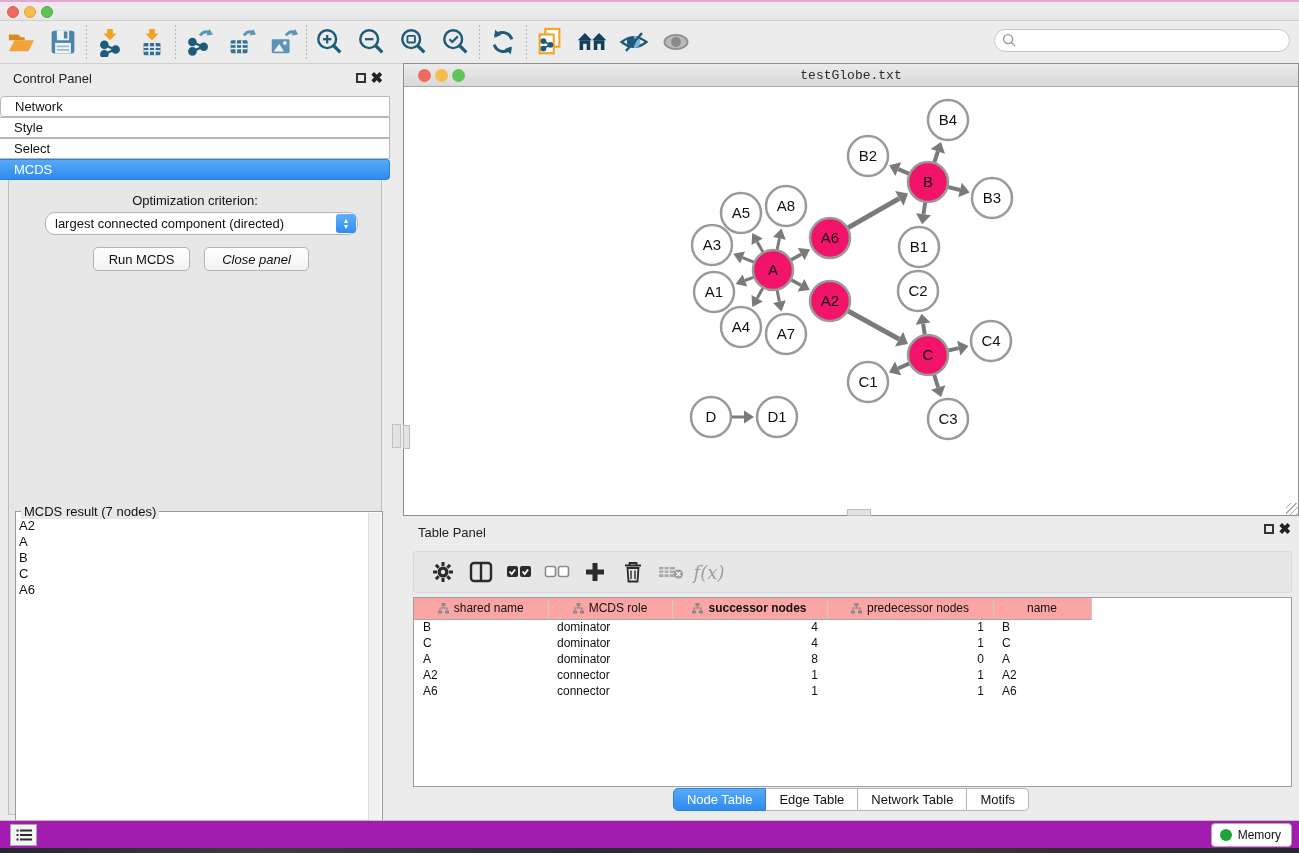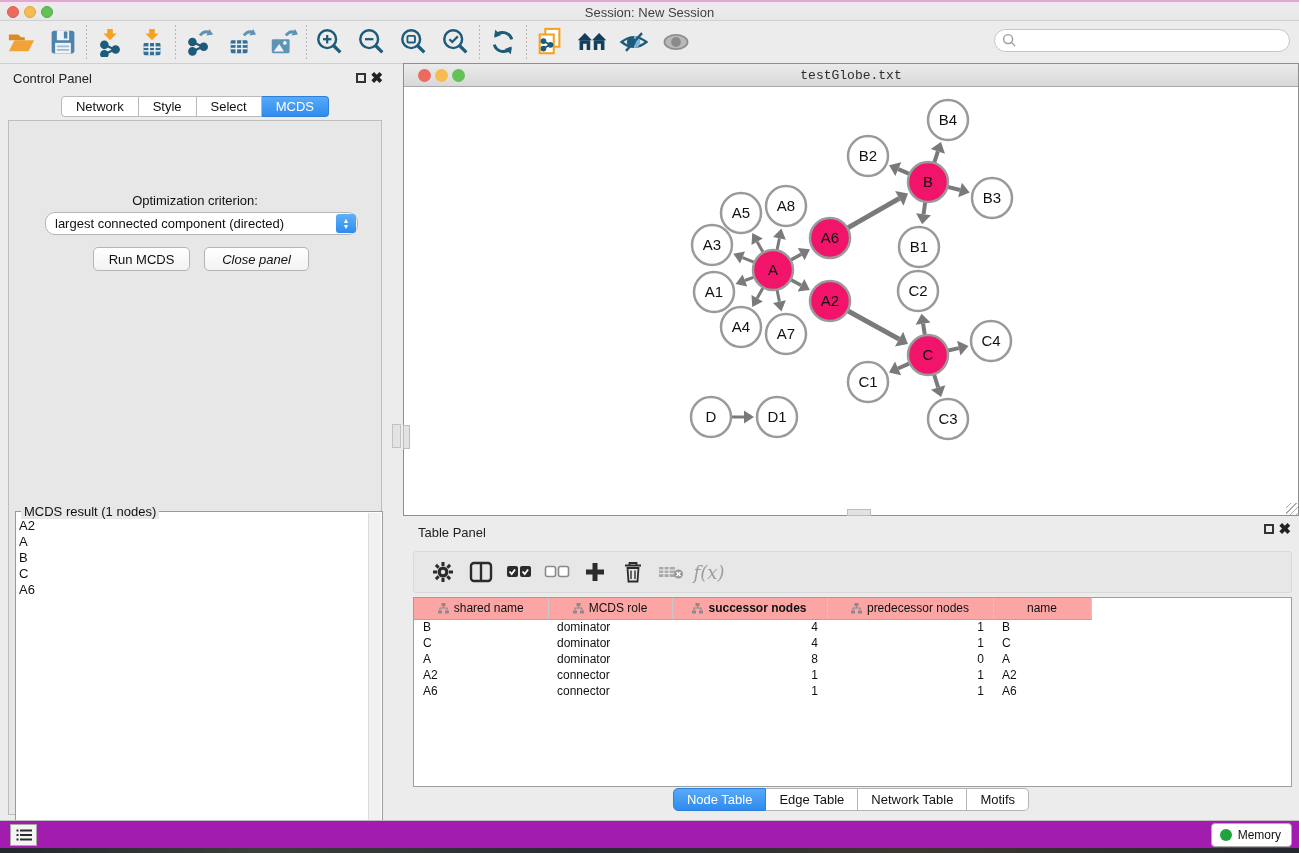--- a/index.html
+++ b/index.html
@@ -30,21 +30,21 @@
   
   .control-panel { position:absolute; left:0; top:65px; width:390px; height:755px; background:#ececec; }
   .panel-head { position:absolute; left:0; top:0; width:100%; height:28px; }
   .panel-head .ph-title { position:absolute; left:13px; top:6px; font-size:13px; color:#222; }
   .ph-float { position:absolute; width:10px; height:10px; border:2px solid #333; top:8px; }
   .ph-close { position:absolute; top:4px; font-size:15px; font-weight:bold; color:#222; }
   .cp-float { right:24px; } .cp-close { right:7px; }
 
   .cp-body { position:absolute; left:8px; top:55px; width:374px; height:695px;
     background:#e7e7e7; border:1px solid #bdbdbd; }
-  .cp-tabs { position:absolute; left:0; top:31px; width:100%; display:flex; justify-content:center; z-index:3; }
+  .cp-tabs { position:absolute; left:0; top:31px; width:100%; display:flex; justify-content:center; z-index:3;flex-direction:column; }
   .cp-tab { height:21px; padding:0 14px; font-size:13px; color:#111; background:#fff;
     border:1px solid #b9b9b9; border-left:none; display:flex; align-items:center; }
   .cp-tab:first-child { border-left:1px solid #b9b9b9; border-radius:4px 0 0 4px; }
   .cp-tab:last-child { border-radius:0 4px 4px 0; }
   .cp-tab.active { background:linear-gradient(#58aaf8,#2e8bef); color:#fff; border-color:#2e7fd8; }
 
   .opt-label { position:absolute; left:0; top:72px; width:100%; text-align:center;
     font-size:13px; color:#111; }
   .dropdown { position:absolute; left:36px; top:91px; width:313px; height:23px; background:#fff;
     border:1px solid #b5b5b5; border-radius:10px; font-size:13px; color:#111;
@@ -125,21 +125,20 @@
   .splitter-handle { position:absolute; left:392px; top:424px; width:9px; height:24px;
     background:#e3e3e3; border:1px solid #c2c2c2; }
 </style>
 </head>
 <body>
 
 <div class="titlebar">
   <span class="tl red"></span>
   <span class="tl yel"></span>
   <span class="tl grn"></span>
-  <div class="title">Session: New Session</div>
 </div>
 
 <div class="toolbar">
   <div class="tbi">
     <svg width="30" height="28" viewBox="0 0 32 30">
       <polygon points="3,25 3,7 13,7 16,10 20,10 20,13 3,13" fill="#d98c22"></polygon>
       <polygon points="3,25 9,13 30,13 24,25" fill="#f2a338"></polygon>
     </svg>
   </div>
   <div class="tbi">
@@ -312,21 +311,21 @@
     <div class="dropdown">
       <span>largest connected component (directed)</span>
       <span class="dd-step">
           <span>▲</span>
           <span>▼</span>
         </span>
     </div>
     <div class="cp-btn btn-run">Run MCDS</div>
     <div class="cp-btn btn-close">Close panel</div>
     <div class="mcds-box">
-      <span class="mcds-legend">MCDS result (1 nodes)</span>
+      <span class="mcds-legend">MCDS result (7 nodes)</span>
       <div class="mcds-list" id="mcds-list">
           <div>A2</div>
           <div>A</div>
           <div>B</div>
           <div>C</div>
           <div>A6</div>
         </div>
       <div class="mcds-scroll"></div>
     </div>
   </div>

